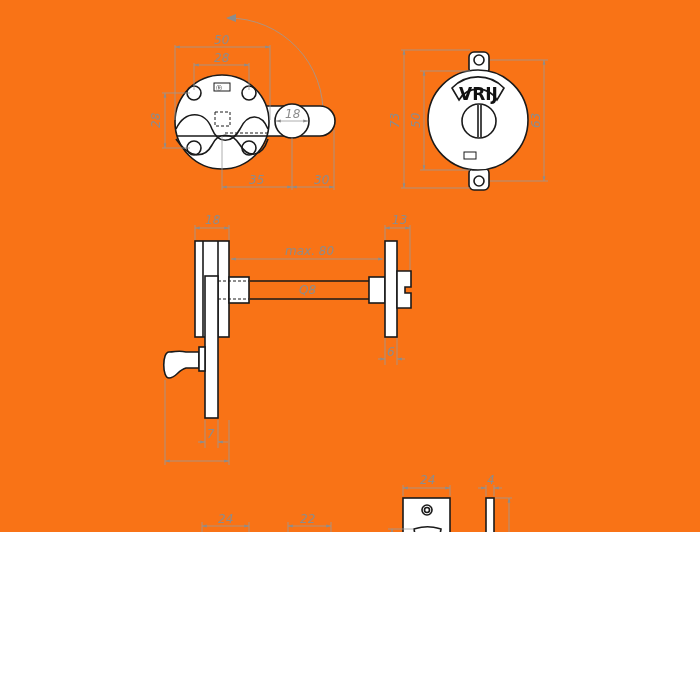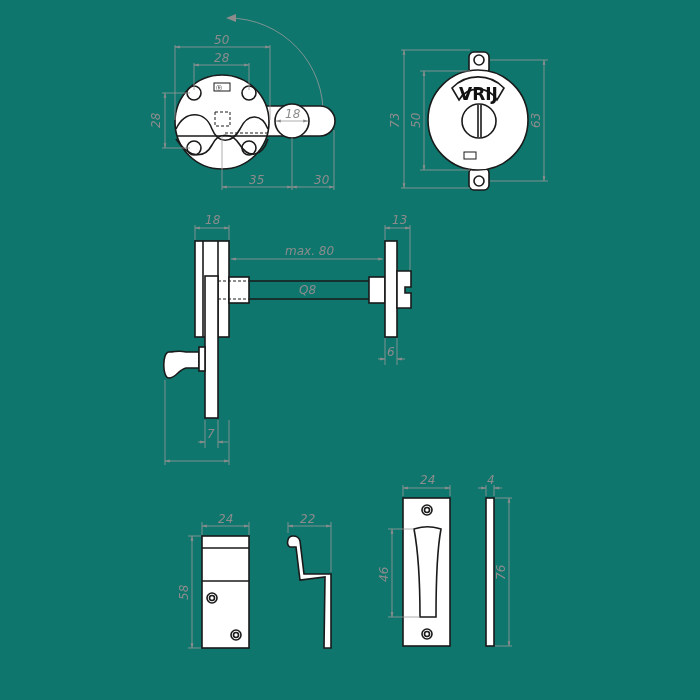--- a/index.html
+++ b/index.html
@@ -1,16 +1,16 @@
 <!DOCTYPE html>
 <html><head>
 <meta charset="utf-8">
 <style>
   html,body{margin:0;padding:0;background:#ffffff;}
-  #canvas{position:relative;width:700px;height:700px;background:#0f766e;overflow:hidden;}
+  #canvas{position:relative;width:700px;height:532px;background:#f97316;overflow:hidden;}
   svg{position:absolute;left:0;top:0;}
   .o{fill:none;stroke:#1a1a1a;stroke-width:1.6;}
   .of{fill:#fff;stroke:#1a1a1a;stroke-width:1.6;}
   .d{fill:none;stroke:#9a9a9a;stroke-width:0.8;}
   .dash{fill:none;stroke:#1a1a1a;stroke-width:1;stroke-dasharray:3 2;}
   .t{font-family:"DejaVu Sans",sans-serif;font-style:italic;font-size:12px;fill:#8c8c8c;}
   .vr{font-family:"DejaVu Sans",sans-serif;font-weight:bold;font-size:17px;fill:#111;}
   .logo{font-family:"DejaVu Sans",sans-serif;font-size:6px;fill:#111;}
 </style>
 </head>

